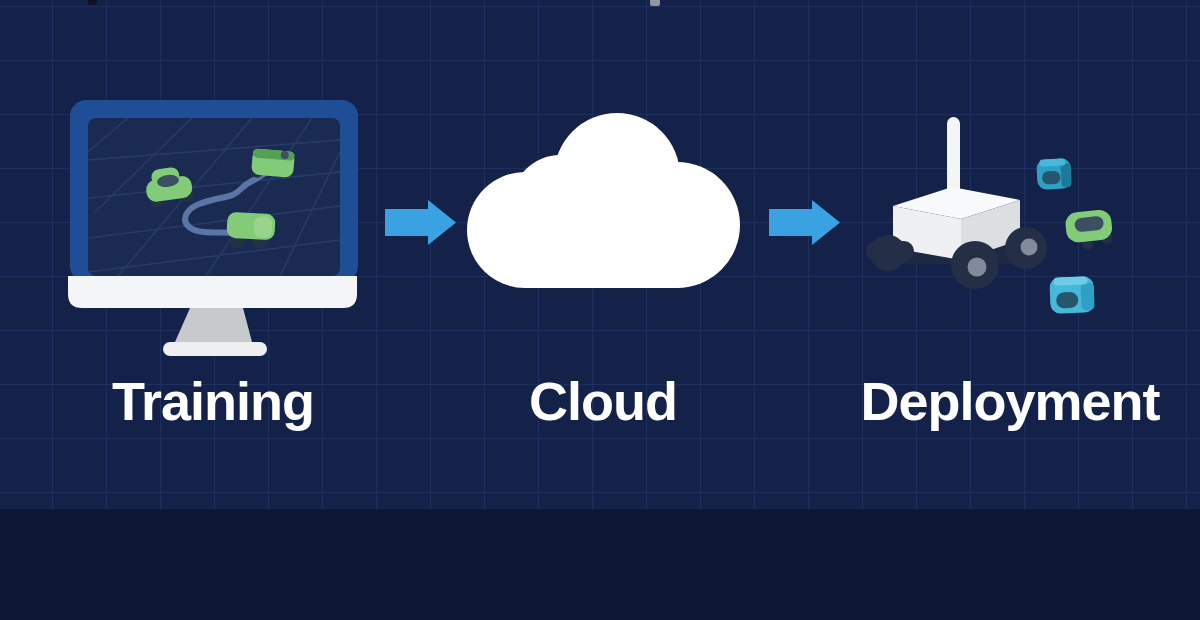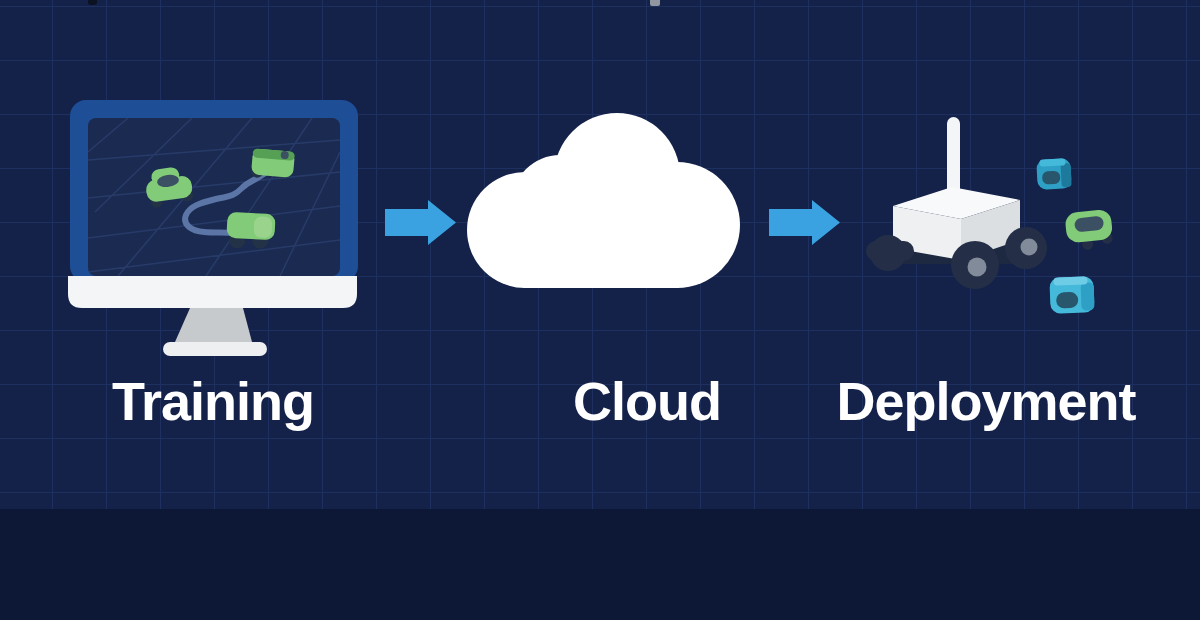--- a/index.html
+++ b/index.html
@@ -17,22 +17,22 @@
     background-position:-2px 6px;
     font-family:"Liberation Sans", sans-serif;
   }
   .art{position:absolute;left:0;top:0;}
   .stage-label{
     position:absolute;top:372px;transform:translateX(-50%);
     font-size:54px;font-weight:700;letter-spacing:-1px;line-height:1.1;
     color:var(--label_text);white-space:nowrap;
   }
   .label-training{left:213px;}
-  .label-cloud{left:603px;margin-left:44px;}
-  .label-deployment{left:986px;}
+  .label-cloud{left:603px;}
+  .label-deployment{left:1010px;}
   .artifact{position:absolute;top:0;}
   .artifact-dark{left:88px;width:9px;height:5px;background:var(--artifact_dark);border-radius:0 0 3px 3px;}
   .artifact-gray{left:650px;width:10px;height:6px;background:var(--artifact_gray);border-radius:0 0 2px 2px;}
 </style>
 </head>
 <body>
 
 <div class="canvas">
 
   <svg class="art" width="1200" height="620" viewBox="0 0 1200 620">

